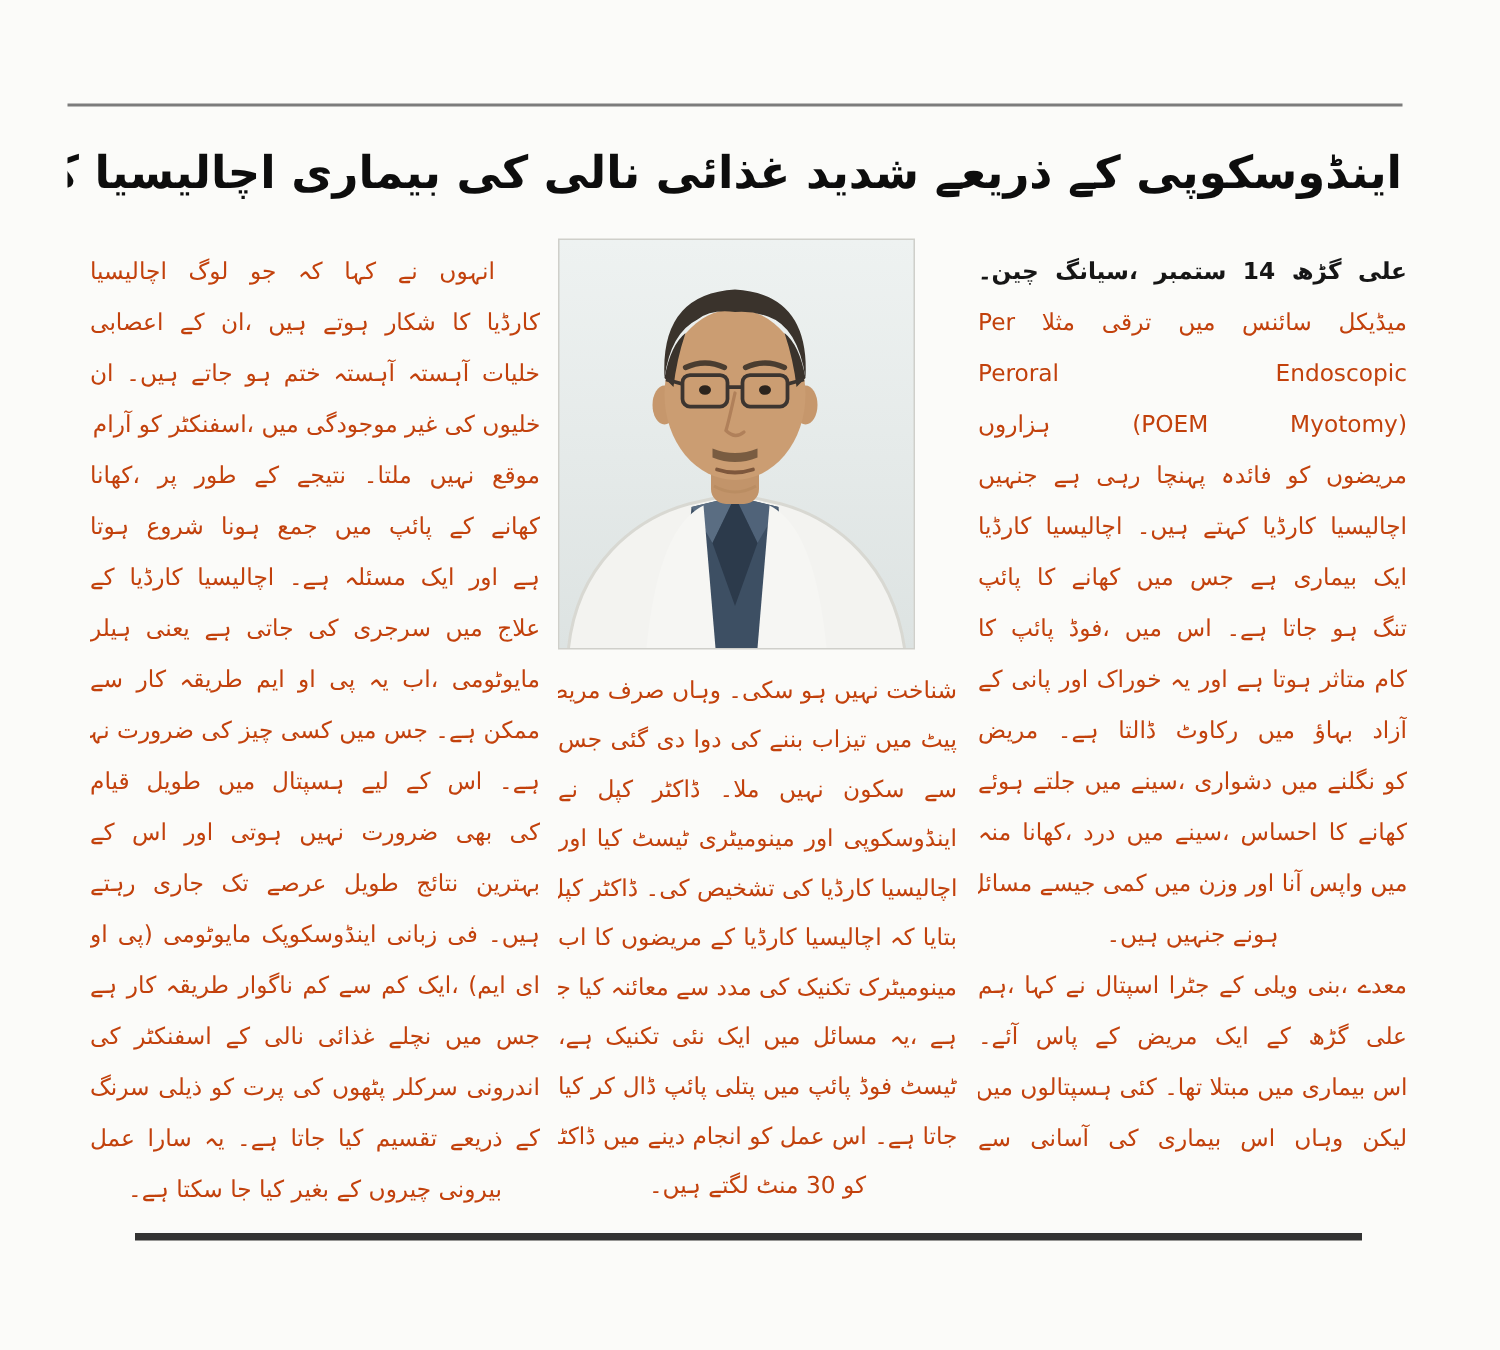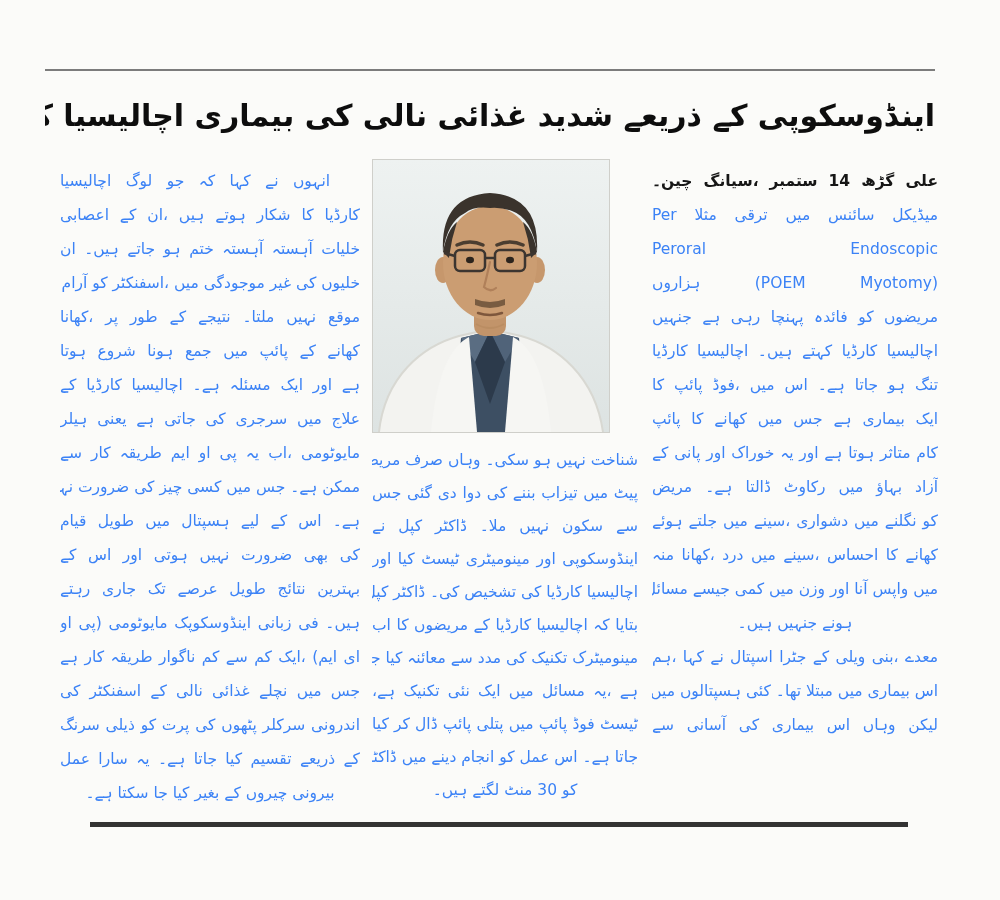--- a/index.html
+++ b/index.html
@@ -9,21 +9,21 @@
   #top-rule{left:45px;top:69px;width:890px;height:2px;}
   #bottom-rule{left:90px;top:822px;width:818px;height:5px;background:#333;}
   #headline{position:absolute;left:45px;top:80px;width:890px;height:72px;line-height:72px;
             direction:rtl;text-align:justify;text-align-last:justify;font-weight:bold;
             font-size:30px;color:#0d0d0d;overflow:hidden;white-space:nowrap;}
   .col{position:absolute;direction:rtl;}
   #col-left{left:60px;top:164px;width:300px;}
   #col-middle{left:372px;top:444px;width:266px;}
   #col-right{left:652px;top:164px;width:286px;}
   .ln{height:34px;line-height:34px;overflow:hidden;font-size:15.5px;
-      text-align:justify;text-align-last:justify;color:#3b82f6;white-space:nowrap;}
+      text-align:justify;text-align-last:justify;color:#c2410c;white-space:nowrap;}
   #col-middle .ln{height:33px;line-height:33px;}
   .ln.end{text-align-last:center;}
   .ln.ind{padding-right:30px;}
   .ln.bold{font-weight:bold;color:#161616;}
   #photo-frame{position:absolute;left:373px;top:160px;width:236px;height:272px;
                background:#e4e9e8;overflow:hidden;box-shadow:0 0 0 1px #cfcfca;}
 </style>
 </head>
 <body>
 
@@ -124,28 +124,29 @@
       <div class="ln end">کو 30 منٹ لگتے ہیں۔</div>
     </div>
 
   <div id="col-right" class="col">
       <div class="ln bold">علی گڑھ 14 ستمبر ،سیانگ چین۔</div>
       <div class="ln">میڈیکل سائنس میں ترقی مثلا Per</div>
       <div class="ln">Peroral Endoscopic</div>
       <div class="ln">(POEM Myotomy) ہزاروں</div>
       <div class="ln">مریضوں کو فائدہ پہنچا رہی ہے جنہیں</div>
       <div class="ln">اچالیسیا کارڈیا کہتے ہیں۔ اچالیسیا کارڈیا</div>
+      <div class="ln">ایک بیماری ہے جس میں کھانے کا پائپ</div>
       <div class="ln">تنگ ہو جاتا ہے۔ اس میں ،فوڈ پائپ کا</div>
-      <div class="ln">ایک بیماری ہے جس میں کھانے کا پائپ</div>
       <div class="ln">کام متاثر ہوتا ہے اور یہ خوراک اور پانی کے</div>
       <div class="ln">آزاد بہاؤ میں رکاوٹ ڈالتا ہے۔ مریض</div>
       <div class="ln">کو نگلنے میں دشواری ،سینے میں جلتے ہوئے</div>
       <div class="ln">کھانے کا احساس ،سینے میں درد ،کھانا منہ</div>
       <div class="ln">میں واپس آنا اور وزن میں کمی جیسے مسائل</div>
       <div class="ln end">ہونے جنہیں ہیں۔</div>
       <div class="ln">معدے ،بنی ویلی کے جٹرا اسپتال نے کہا ،ہم</div>
+      <div class="ln">علی گڑھ کے ایک مریض کے پاس آئے۔</div>
       <div class="ln">اس بیماری میں مبتلا تھا۔ کئی ہسپتالوں میں گیا</div>
       <div class="ln">لیکن وہاں اس بیماری کی آسانی سے</div>
     </div>
 
   <div id="bottom-rule" class="rule"></div>
 
 </div>
 
 </body></html>

